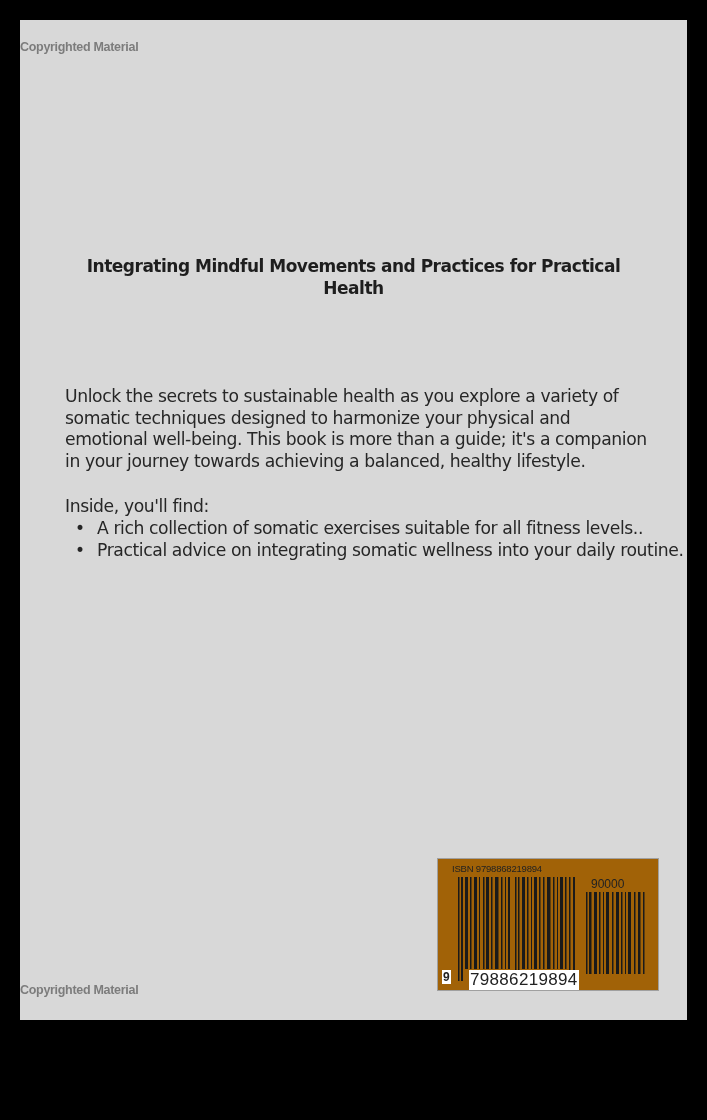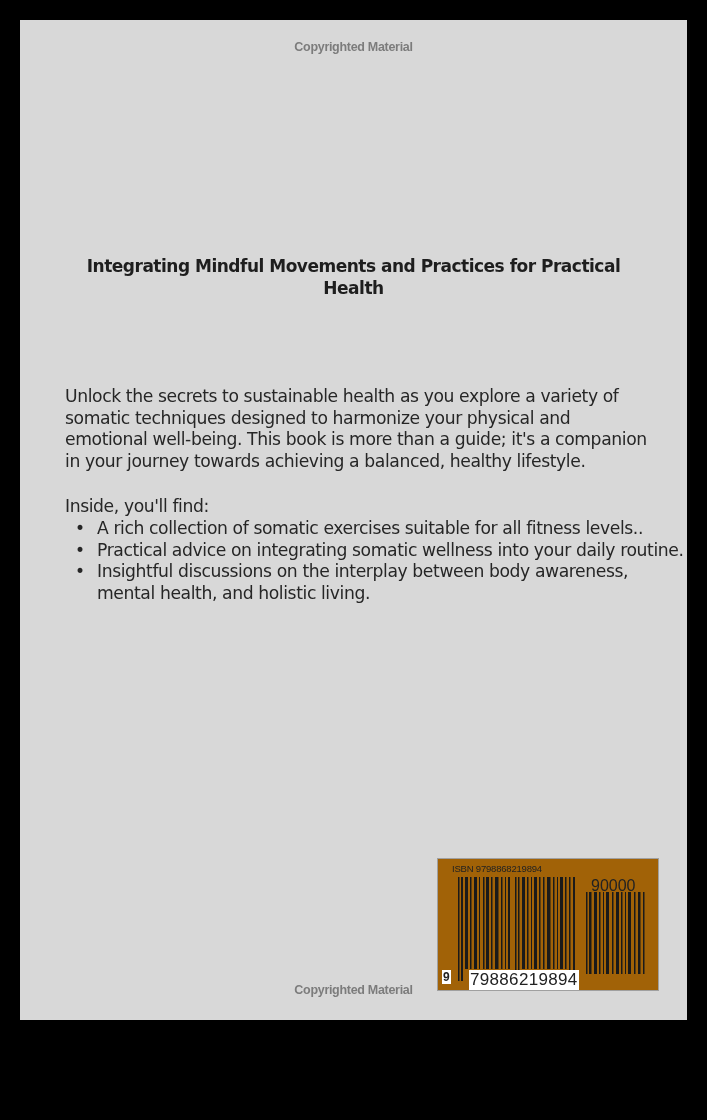--- a/index.html
+++ b/index.html
@@ -1,55 +1,54 @@
 <!DOCTYPE html>
 <html><head>
 <meta charset="utf-8">
 <style>
   html, body { margin:0; padding:0; }
   body { width:707px; height:1120px; background:#000; position:relative; overflow:hidden; }
   .page { position:absolute; left:20px; top:20px; width:667px; height:1000px; background:#d8d8d8; }
-  .copyright { position:absolute; left:0; width:667px; text-align:center;
+  .copyright { position:absolute; left:0; width:667px; 
     font-family:"Liberation Sans", sans-serif; font-weight:bold; font-size:12.5px; color:#7c7c7c; letter-spacing:-0.3px; }
   .copy-top { top:20px; }
   .copy-bottom { top:963px; left:0; width:667px; }
   .subtitle { position:absolute; left:40px; width:587px; top:235px; text-align:center;
     font-family:"DejaVu Sans", sans-serif; font-weight:bold; font-size:17px; line-height:22px; color:#1e1e1e; letter-spacing:-0.5px; }
   .body-text { position:absolute; left:45px; width:590px; font-family:"DejaVu Sans", sans-serif; font-size:17.2px; line-height:21.6px; color:#262626; letter-spacing:-0.4px; }
   .intro { top:345px;margin-top:21px; }
   .inside { top:476px; }
   ul.features { position:absolute; left:45px; top:498px; width:590px; margin:0; padding:0 0 0 32px; list-style:none;
     font-family:"DejaVu Sans", sans-serif; font-size:17.2px; line-height:21.6px; color:#262626; letter-spacing:-0.4px; }
   ul.features li { position:relative; }
   ul.features li::before { content:"\2022"; position:absolute; left:-22px; top:0; font-size:17px; }
   .barcode-box { position:absolute; left:417px; top:838px; width:222px; height:133px; background:#a16207; border:1.5px solid #a0a0a0; box-sizing:border-box; }
   .isbn-label { position:absolute; left:14px; top:4px; font-family:"Liberation Sans", sans-serif; font-size:9.5px; color:#222; letter-spacing:-0.2px; }
   .bars-main { position:absolute; left:20px; top:18px; width:118px; height:104px; }
   .bars-addon { position:absolute; left:148px; top:33px; width:60px; height:82px; }
-  .addon-num { position:absolute; left:153px; top:18px; font-family:"Liberation Sans", sans-serif; font-size:16px; color:#222; }
+  .addon-num { position:absolute; left:153px; top:18px; font-family:"Liberation Sans", sans-serif; font-size:12px; color:#222; }
   .digit-lead { position:absolute; left:4px; top:111px; font-family:"Liberation Sans", sans-serif; font-size:12px; font-weight:bold; color:#222; background:#fff; padding:0 1px; }
   .digits { position:absolute; top:111px; font-family:"Liberation Sans", sans-serif; font-size:17px; color:#222; background:#fff; padding:0 1px; letter-spacing:0.3px; }
   .d1 { left:31px; } .d2 { left:80px; }
 </style>
 </head>
 <body>
 
 <div class="page">
   <div class="copyright copy-top">Copyrighted Material</div>
 
   <div class="subtitle">Integrating Mindful Movements and Practices for Practical Health</div>
 
   <div class="body-text intro">Unlock the secrets to sustainable health as you explore a variety of somatic techniques designed to harmonize your physical and emotional well-being. This book is more than a guide; it's a companion in your journey towards achieving a balanced, healthy lifestyle.</div>
 
   <div class="body-text inside">Inside, you'll find:</div>
 
   <ul class="features">
     <li>A rich collection of somatic exercises suitable for all fitness levels..</li>
     <li>Practical advice on integrating somatic wellness into your daily routine.</li>
-    <li>Insightful discussions on the interplay between body awareness, mental health, and holistic living.</li>
   </ul>
 
   <div class="copyright copy-bottom">Copyrighted Material</div>
 
   <div class="barcode-box">
     <div class="isbn-label">ISBN 9798868219894</div>
     <svg class="bars-main" viewBox="0 0 118 104" preserveAspectRatio="none">
       <g fill="#1a1a1a">
         <rect x="0" y="0" width="1.5" height="104"></rect>
         <rect x="3" y="0" width="2" height="104"></rect>

